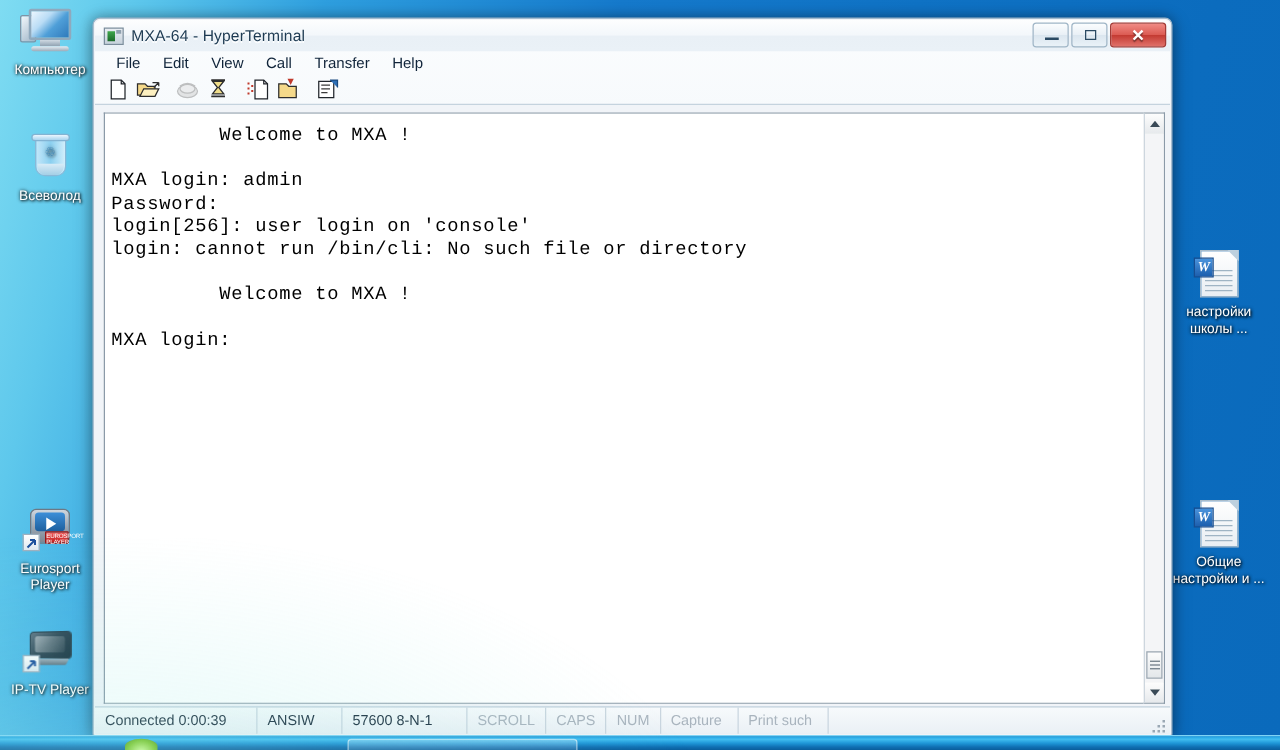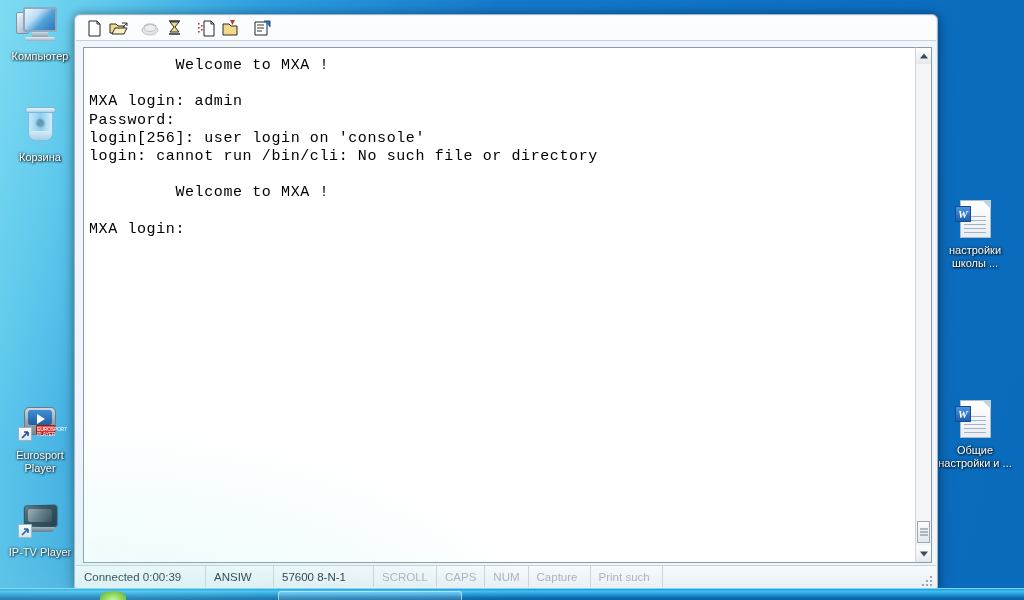--- a/index.html
+++ b/index.html
@@ -376,21 +376,21 @@
     <span class="lbl">Компьютер</span>
   </div>
 
   <div class="dicon" style="left:2px; top:105px;">
     <div class="glyph ic-bin">
       <div class="can"></div>
         <div class="water"></div>
         <div class="lid"></div>
         <div class="sym">♲</div>
     </div>
-    <span class="lbl">Корзина</span>
+    <span class="lbl">Всеволод</span>
   </div>
 
 
 
   <div class="dicon" style="left:2px; top:403px;">
     <div class="glyph ic-esp">
       <div class="plate"></div>
         <div class="scr"></div>
         <div class="tri"></div>
       <div class="badge">EUROSPORT PLAYER</div>
@@ -448,21 +448,44 @@
         </div>
       <div class="w">W</div>
     </div>
     <span class="lbl" style="white-space:pre-line">Общие
 настройки и ...</span>
   </div>
 
   <div id="win">
     <div id="winframe">
 
-
+      <div id="titlebar">
+        <div class="ticon"></div>
+        <span id="title-text">MXA-64 - HyperTerminal</span>
+        <div id="wincontrols">
+          <div class="wbtn">
+              <span class="m"></span>
+            </div>
+          <div class="wbtn">
+              <span class="sq"></span>
+            </div>
+          <div class="wbtn wclose">
+            <span class="x">✕</span>
+          </div>
+        </div>
+      </div>
+
+      <div id="menubar">
+        <div class="mi">File</div>
+        <div class="mi">Edit</div>
+        <div class="mi">View</div>
+        <div class="mi">Call</div>
+        <div class="mi">Transfer</div>
+        <div class="mi">Help</div>
+      </div>
 
       <div id="toolbar">
 
         <div class="tbtn">
           <svg width="23" height="21" viewBox="0 0 23 21">
             <path d="M6 3 H14 L17 6 V18 H6 Z" fill="#ffffff" stroke="#20252b" stroke-width="1"></path>
             <path d="M14 3 V6 H17" fill="none" stroke="#20252b" stroke-width="1"></path>
           </svg>
         </div>
 

